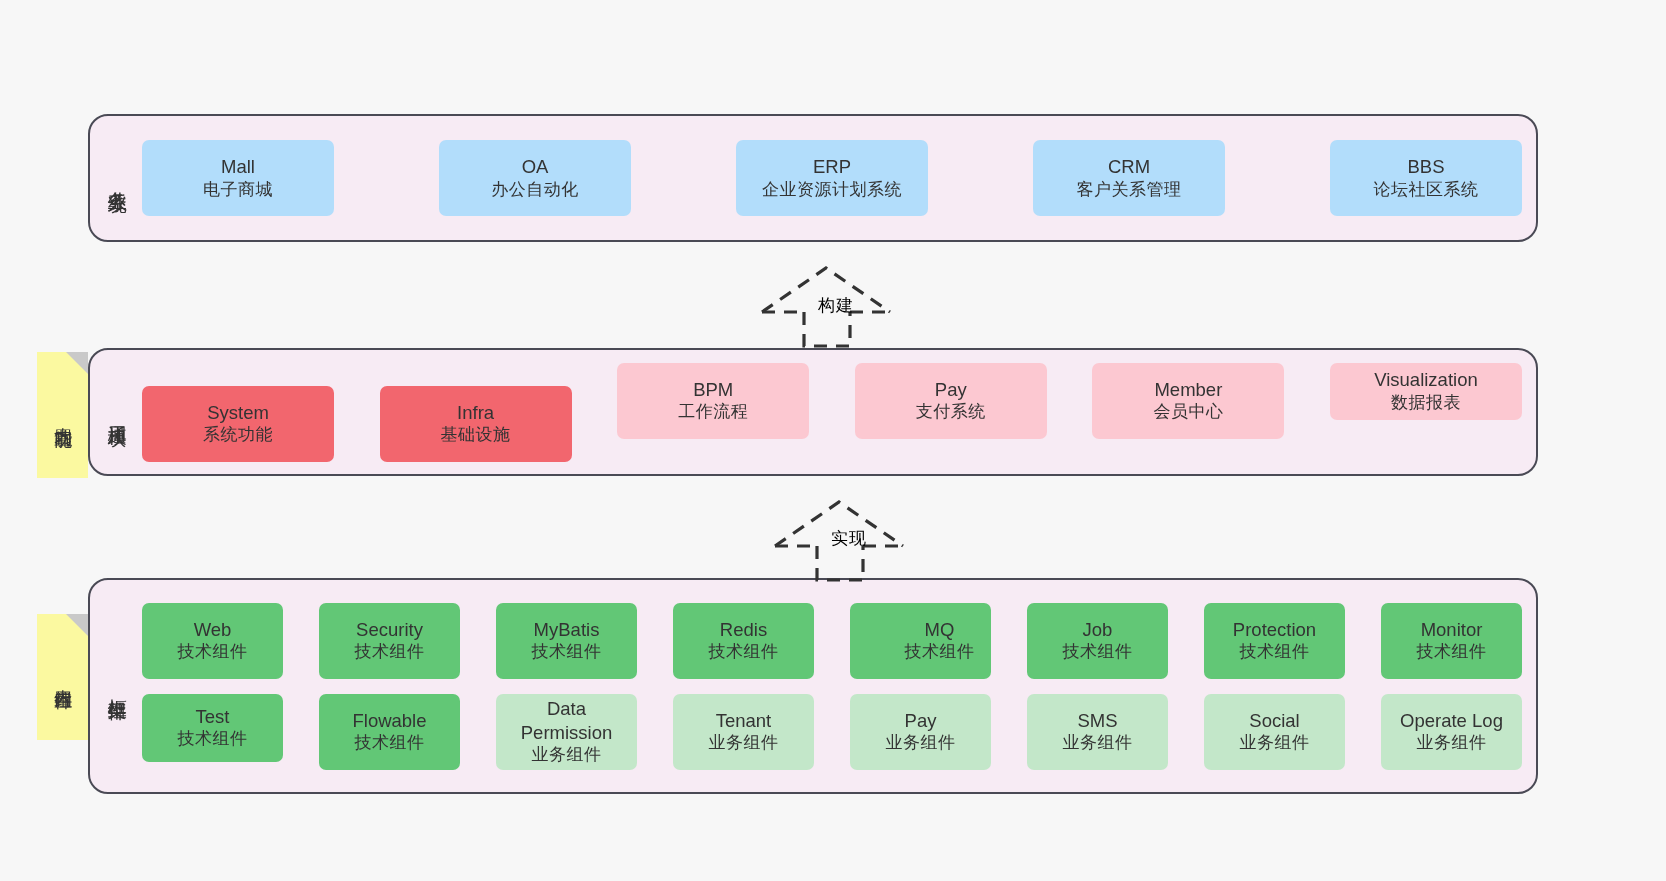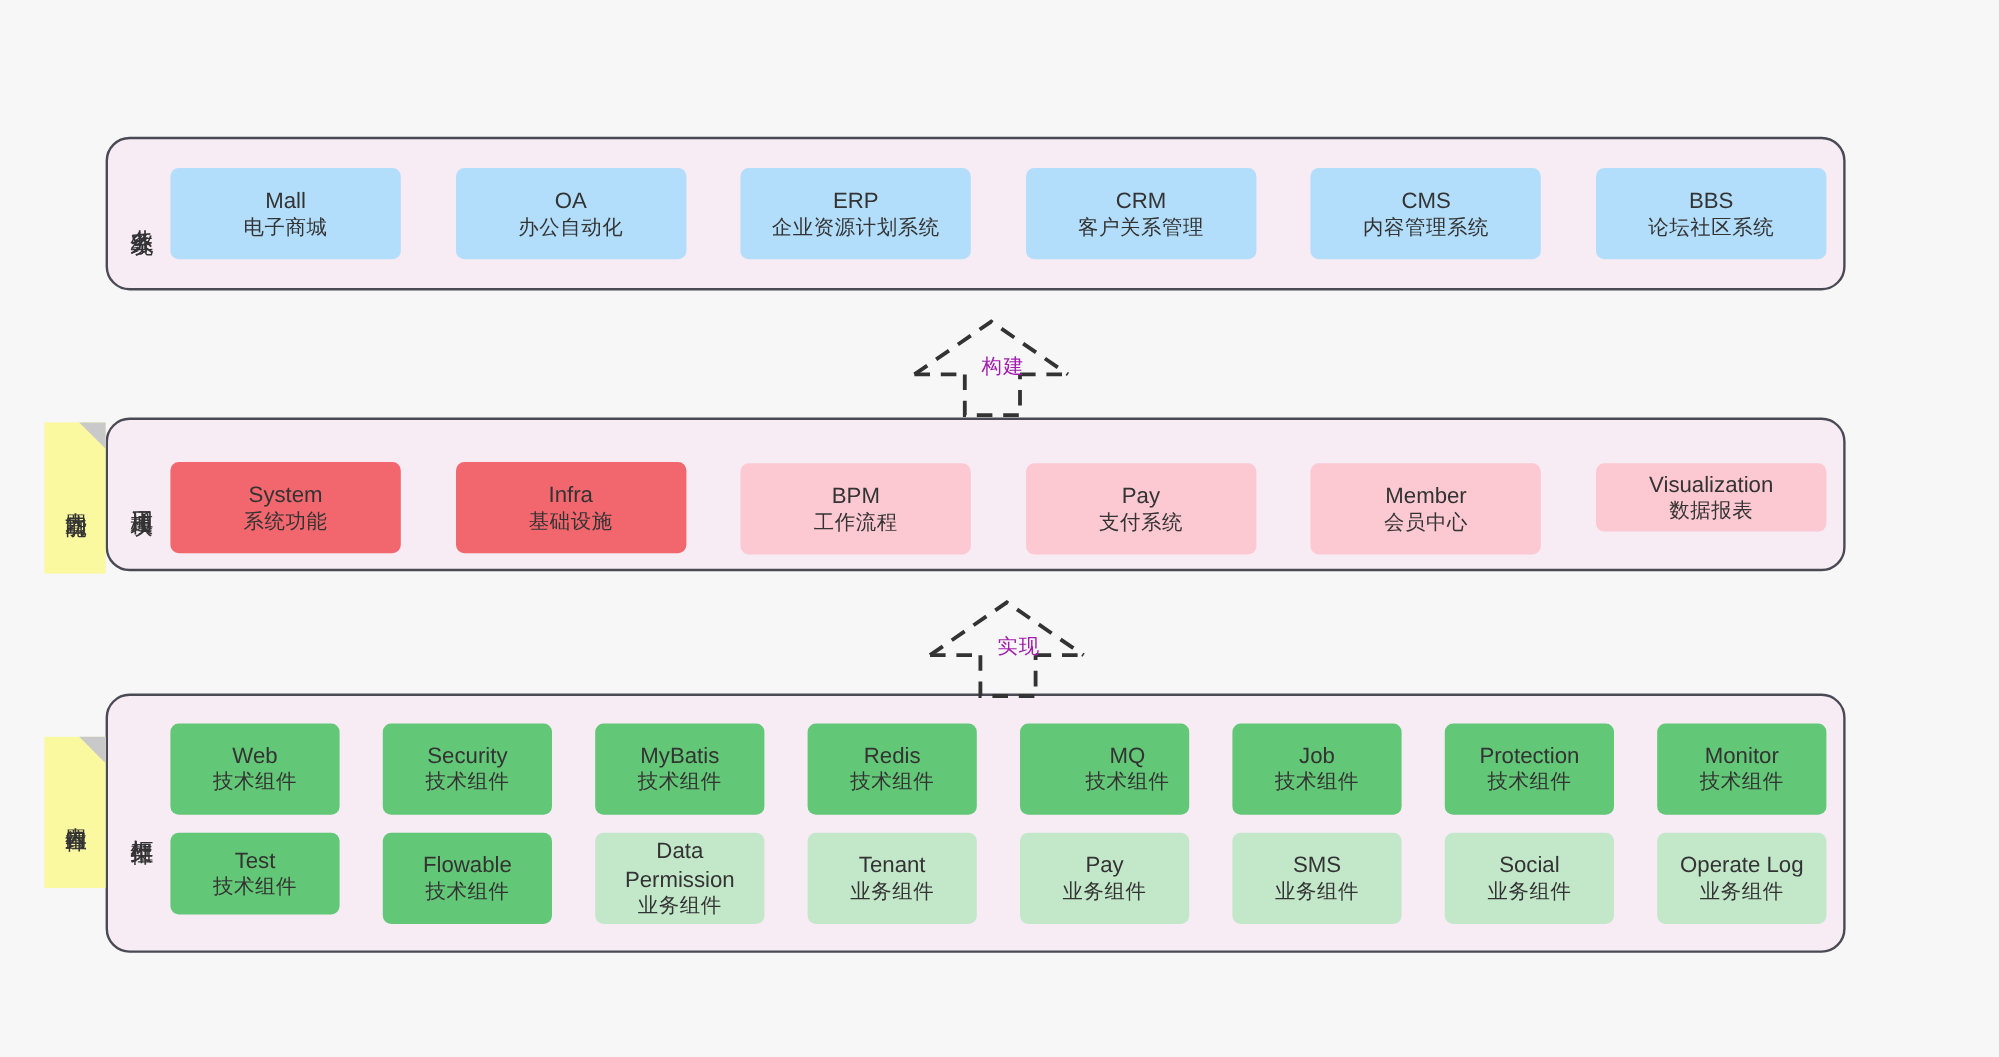--- a/index.html
+++ b/index.html
@@ -85,21 +85,21 @@
     color: #333333;
   }
   .box .cn {
     font-size: 17px;
     color: #333333;
     letter-spacing: 0.5px;
   }
 
   .box-blue   { background: #b2ddfb; }
   .box-red    { background: #f2666e; margin-top: 23px; }
-  .box-pink   { background: #fcc8d1; margin-top: 24px; }
+  .box-pink   { background: #fcc8d1; }
   .box-green  { background: #62c776; }
   .box-lgreen { background: #c3e7c9; }
 
   
   .note {
     position: absolute;
     background: #fbf9a0;
     box-sizing: border-box;
     display: flex;
     align-items: center;
@@ -128,21 +128,21 @@
   }
 
   
   .arrow {
     position: absolute;
     z-index: 2;
   }
   .arrow-label {
     position: absolute;
     font-size: 17px;
-    color: #a21caf;
+    color: #000000;
     letter-spacing: 1px;
     white-space: nowrap;
     z-index: 3;
   }
 </style>
 </head>
 <body>
 
 <div id="canvas">
 
@@ -164,24 +164,20 @@
         <div class="box box-blue" style="width:192px; height:76px;">
           <span class="en">ERP</span>
           <span class="cn">企业资源计划系统</span>
         </div>
 
         <div class="box box-blue" style="width:192px; height:76px;">
           <span class="en">CRM</span>
           <span class="cn">客户关系管理</span>
         </div>
 
-        <div class="box box-blue" style="width:192px; height:76px;">
-          <span class="en">CMS</span>
-          <span class="cn">内容管理系统</span>
-        </div>
 
         <div class="box box-blue" style="width:192px; height:76px;">
           <span class="en">BBS</span>
           <span class="cn">论坛社区系统</span>
         </div>
 
       </div>
     </div>
   </div>
 

